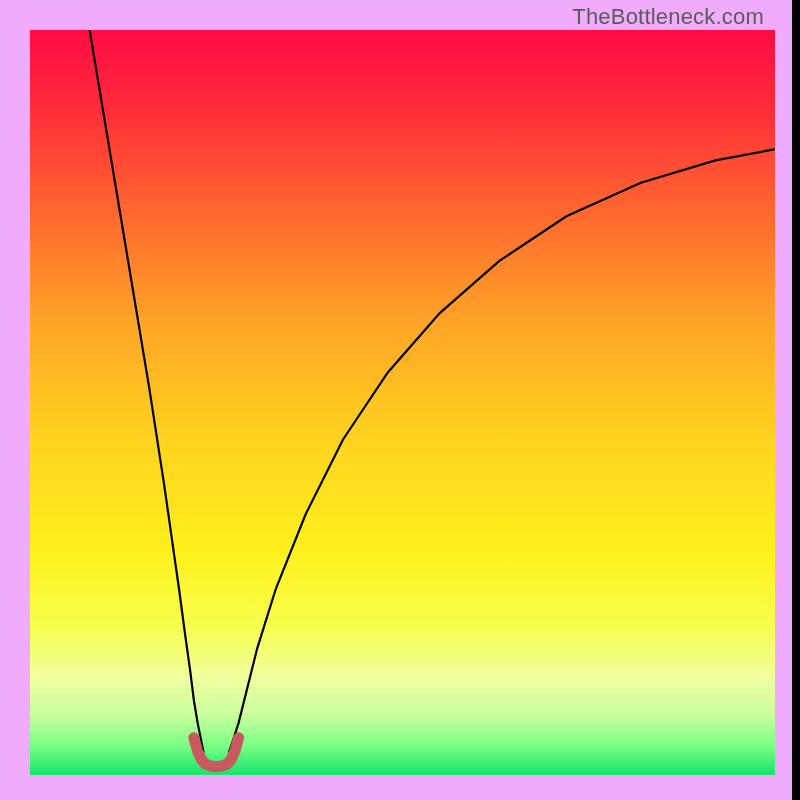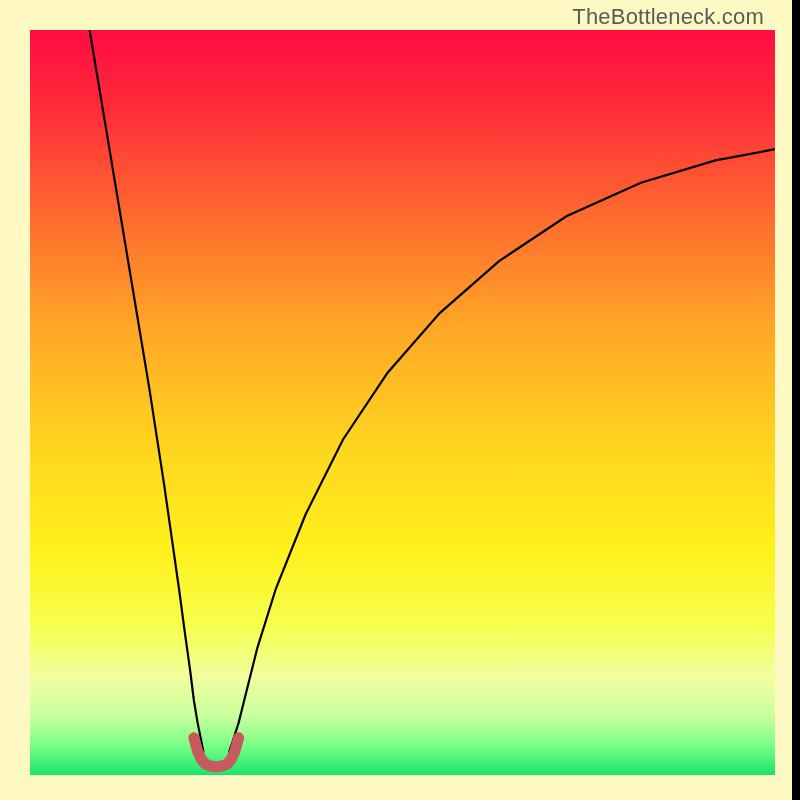--- a/index.html
+++ b/index.html
@@ -1,21 +1,21 @@
 <!DOCTYPE html>
 <html><head>
 <meta charset="utf-8">
 <style>
   * { margin: 0; padding: 0; box-sizing: border-box; }
   html, body { width: 800px; height: 800px; overflow: hidden; background: #000; }
   .frame {
     position: absolute;
     left: 0; top: 0;
     width: 792px; height: 800px;
-    background: #fef9c3;
+    background: #f0abfc;
   }
   .plot {
     position: absolute;
     left: 30px; top: 30px;
     width: 745px; height: 745px;
     overflow: hidden;
   }
   .gradient {
     position: absolute;
     inset: 0;

